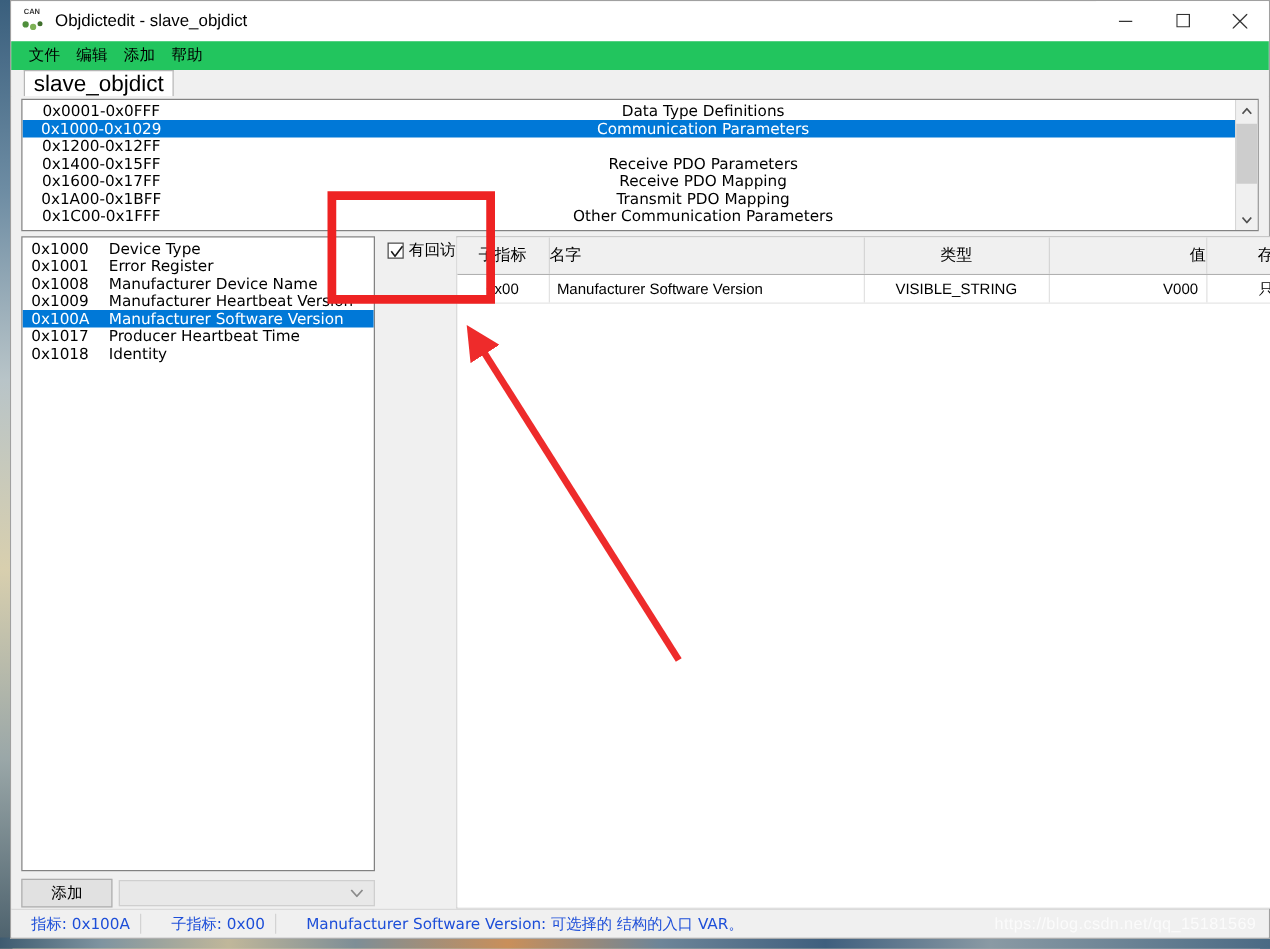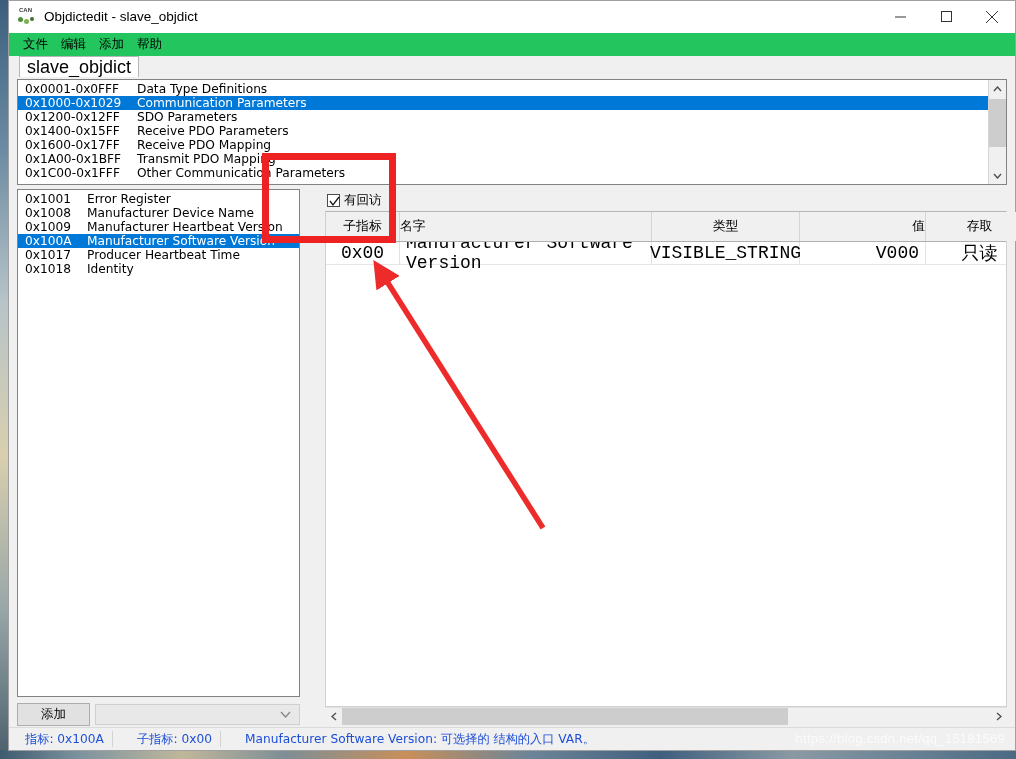--- a/index.html
+++ b/index.html
@@ -103,21 +103,21 @@
     background: #ffffff; border: 1px solid #828282;
     box-sizing: border-box; display: flex; overflow: hidden;
   }
   .range-list {
     flex: 1; padding: 2px 0 0 0; overflow: hidden;
   }
   .range-row {
     height: 14px; line-height: 14px; display: flex;
     font-size: 12.2px; color: #000;
     font-family: "DejaVu Sans", sans-serif;
-    padding-left: 7px; white-space: nowrap;
+    padding-left: 7px; white-space: nowrap; text-align: center;
   }
   .range-row.selected { background: #0078d7; color: #ffffff; }
   .range-code { width: 112px; flex: none; }
   .range-name { flex: 1; }
 
   .vscroll {
     width: 17px; flex: none; background: #f0f0f0;
     border-left: 1px solid #d6d6d6;
     display: flex; flex-direction: column; align-items: center;
     position: relative;
@@ -163,21 +163,21 @@
   }
   .combo {
     flex: 1; height: 21px; margin-left: 5px;
     background: #e8e8e8; border: 1px solid #cfcfcf;
     box-sizing: border-box; display: flex; align-items: center;
     justify-content: flex-end; padding-right: 8px;
   }
 
   
   .right-pane {
-    flex: 1; margin-left: 25px; display: flex; flex-direction: column; min-width: 0;
+    flex: 1; margin-left: 8px; display: flex; flex-direction: row; min-width: 0;
   }
   .cb-row {
     height: 22px; display: flex; align-items: center; flex: none;
     padding-left: 2px;
   }
   .cbox {
     width: 13px; height: 13px; border: 1px solid #4a4a4a;
     background: #ffffff; box-sizing: border-box;
     position: relative; margin-right: 4px; flex: none;
   }
@@ -200,23 +200,23 @@
     display: flex; align-items: center; justify-content: center;
     font-size: 12.8px; color: #000; box-sizing: border-box;
     border-right: 1px solid #d5d5d5;
     font-family: "DejaVu Sans", sans-serif;
     background: #f0f0f0;
   }
   .grid-body { flex: 1; background: #ffffff; overflow: hidden; }
   .grid-row { height: 22px; display: flex; border-bottom: 1px solid #e6e6e6; }
   .gc {
     display: flex; align-items: center; box-sizing: border-box;
-    font-size: 18px; color: #000;
+    font-size: 12px; color: #000;
     border-right: 1px solid #e2e2e2;
-    font-family: Liberation Mono, monospace;
+    font-family: Liberation Sans, sans-serif;
     padding: 0 6px;
   }
   .c-sub   { width: 74px; flex: none; justify-content: center; }
   .c-name  { width: 252px; flex: none; justify-content: flex-start; }
   .c-type  { width: 148px; flex: none; justify-content: center; }
   .c-val   { width: 126px; flex: none; justify-content: flex-end; }
   .c-acc   { width: 108px; flex: none; justify-content: center; }
 
   .hscroll {
     height: 17px; display: flex; align-items: center; flex: none;
@@ -309,21 +309,20 @@
         <div class="range-row">
           <span class="range-code">0x0001-0x0FFF</span>
           <span class="range-name">Data Type Definitions</span>
         </div>
         <div class="range-row selected">
           <span class="range-code">0x1000-0x1029</span>
           <span class="range-name">Communication Parameters</span>
         </div>
         <div class="range-row">
           <span class="range-code">0x1200-0x12FF</span>
-          <span class="range-name">SDO Parameters</span>
         </div>
         <div class="range-row">
           <span class="range-code">0x1400-0x15FF</span>
           <span class="range-name">Receive PDO Parameters</span>
         </div>
         <div class="range-row">
           <span class="range-code">0x1600-0x17FF</span>
           <span class="range-name">Receive PDO Mapping</span>
         </div>
         <div class="range-row">
@@ -349,20 +348,24 @@
             <polyline points="1,1 4.5,5 8,1" fill="none" stroke="#505050" stroke-width="1.4"></polyline>
           </svg>
         </div>
       </div>
     </div>
 
     <div class="lower">
 
       <div class="left-pane">
         <div class="index-list">
+          <div class="index-row">
+            <span class="index-code">0x1000</span>
+            <span>Device Type</span>
+          </div>
           <div class="index-row">
             <span class="index-code">0x1001</span>
             <span>Error Register</span>
           </div>
           <div class="index-row">
             <span class="index-code">0x1008</span>
             <span>Manufacturer Device Name</span>
           </div>
           <div class="index-row">
             <span class="index-code">0x1009</span>

